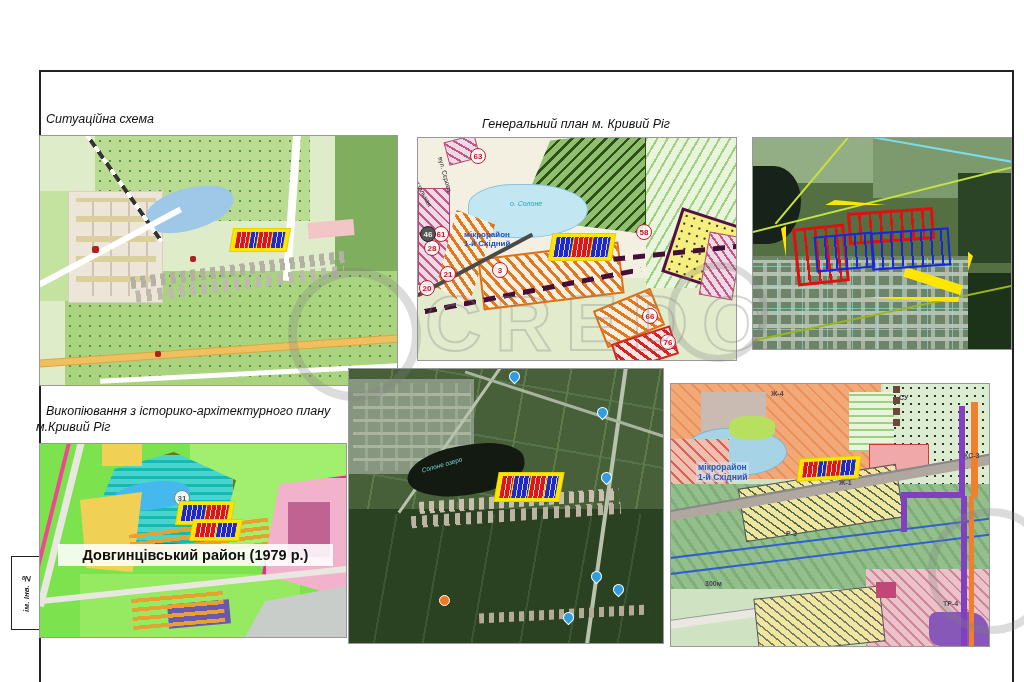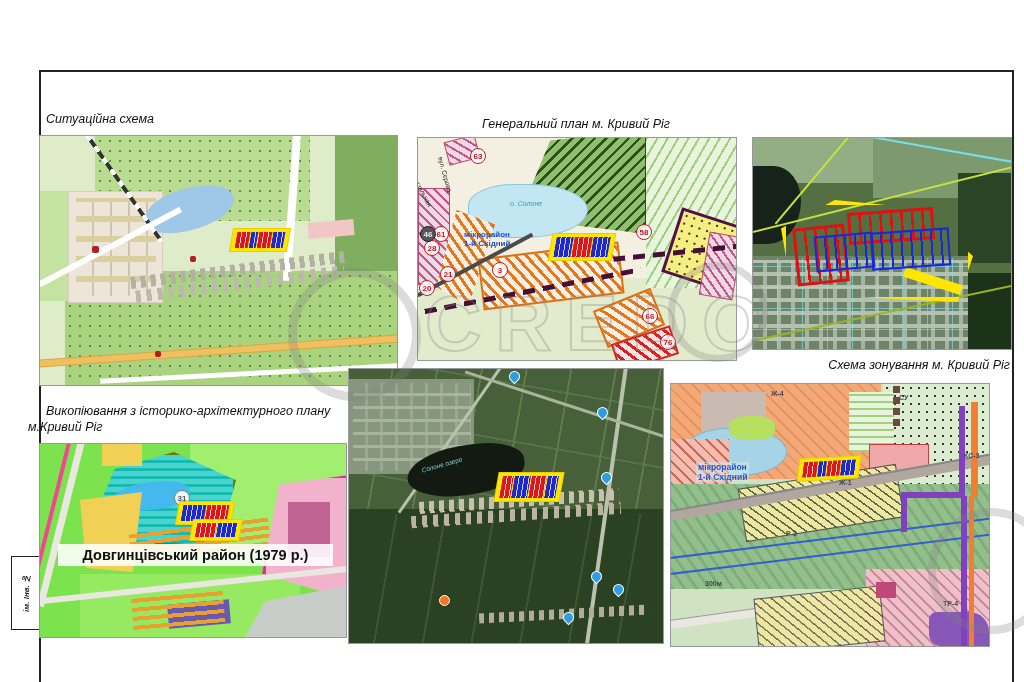--- a/index.html
+++ b/index.html
@@ -52,23 +52,22 @@
 
 <div id="page">
 
   <div id="frame"></div>
   <div id="stampbox">
     <span>ім. Інв. №</span>
   </div>
 
   <div class="abs maplabel" style="left:46px;top:112px;">Ситуаційна схема</div>
   <div class="abs maplabel" style="left:417px;top:117px;width:318px;text-align:center;">Генеральний план м. Кривий Ріг</div>
-  <div class="abs maplabel" style="left:700px;top:358px;width:310px;text-align:right;">Схема зонування м. Кривий Ріг</div>
   <div class="abs maplabel" style="left:46px;top:404px;">Викопіювання з історико-архітектурного плану</div>
-  <div class="abs maplabel" style="left:28px;top:420px;font-style:italic;">м.Кривий Ріг</div>
+  <div class="abs maplabel" style="left:36px;top:420px;font-style:italic;">м.Кривий Ріг</div>
 
   <div class="map" style="left:39px;top:135px;width:357px;height:249px;background:#dfecca;">
     <div class="abs dots" style="left:55px;top:0;width:215px;height:85px;background-color:#b9dc92;"></div>
     <div class="abs" style="left:295px;top:0;width:62px;height:135px;background:#7fae5f;"></div>
     <div class="abs dots" style="left:25px;top:135px;width:332px;height:114px;background-color:#a9d37f;"></div>
     <div class="abs" style="left:0;top:55px;width:58px;height:110px;background:#c4e2a0;"></div>
     <div class="abs" style="left:28px;top:55px;width:95px;height:112px;background:#ece5d8;box-shadow:inset 0 0 0 1px #d8cfc0;"></div>
     <div class="abs" style="left:36px;top:62px;width:80px;height:98px;background:repeating-linear-gradient(0deg,rgba(0,0,0,0) 0 14px,#d9cf9f 14px 20px),repeating-linear-gradient(90deg,rgba(0,0,0,0) 0 16px,#cfc5b2 16px 18px);"></div>
     <div class="abs" style="left:105px;top:52px;width:90px;height:42px;background:#9fc8e8;border-radius:55% 45% 60% 40%;transform:rotate(-12deg);"></div>
     <div class="abs" style="left:268px;top:85px;width:46px;height:16px;background:#f2c6c6;transform:rotate(-5deg);"></div>

